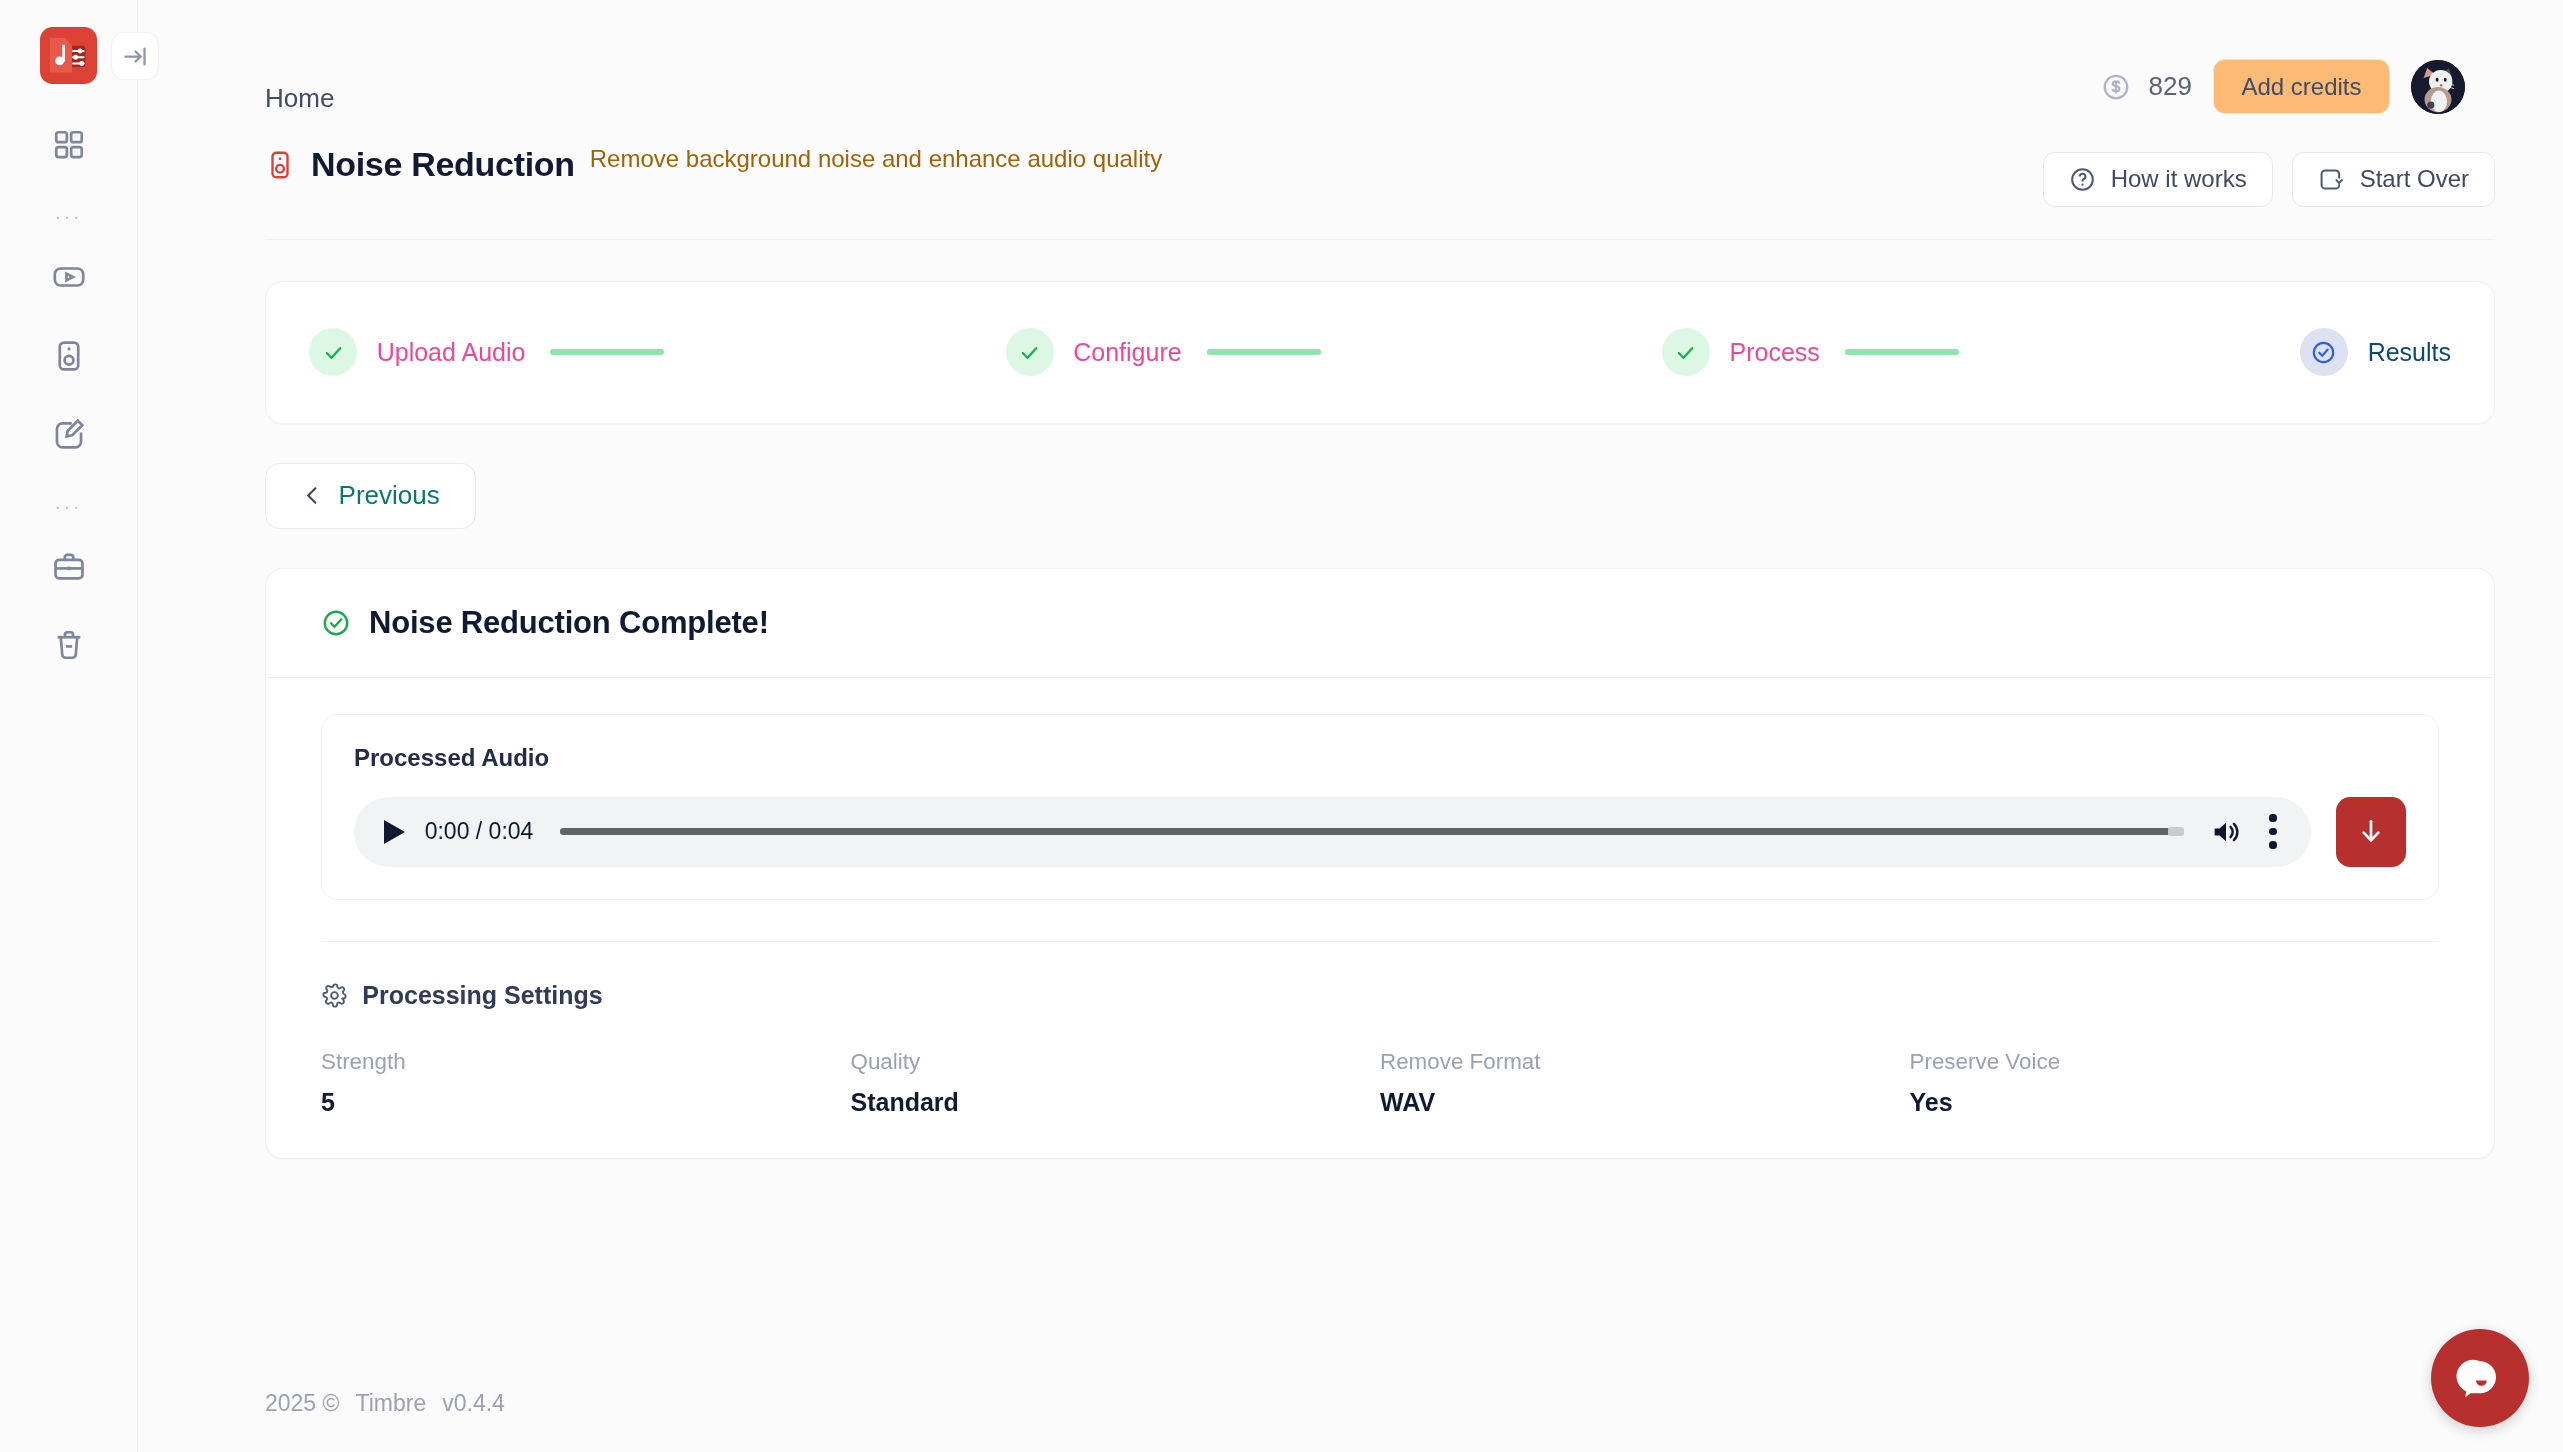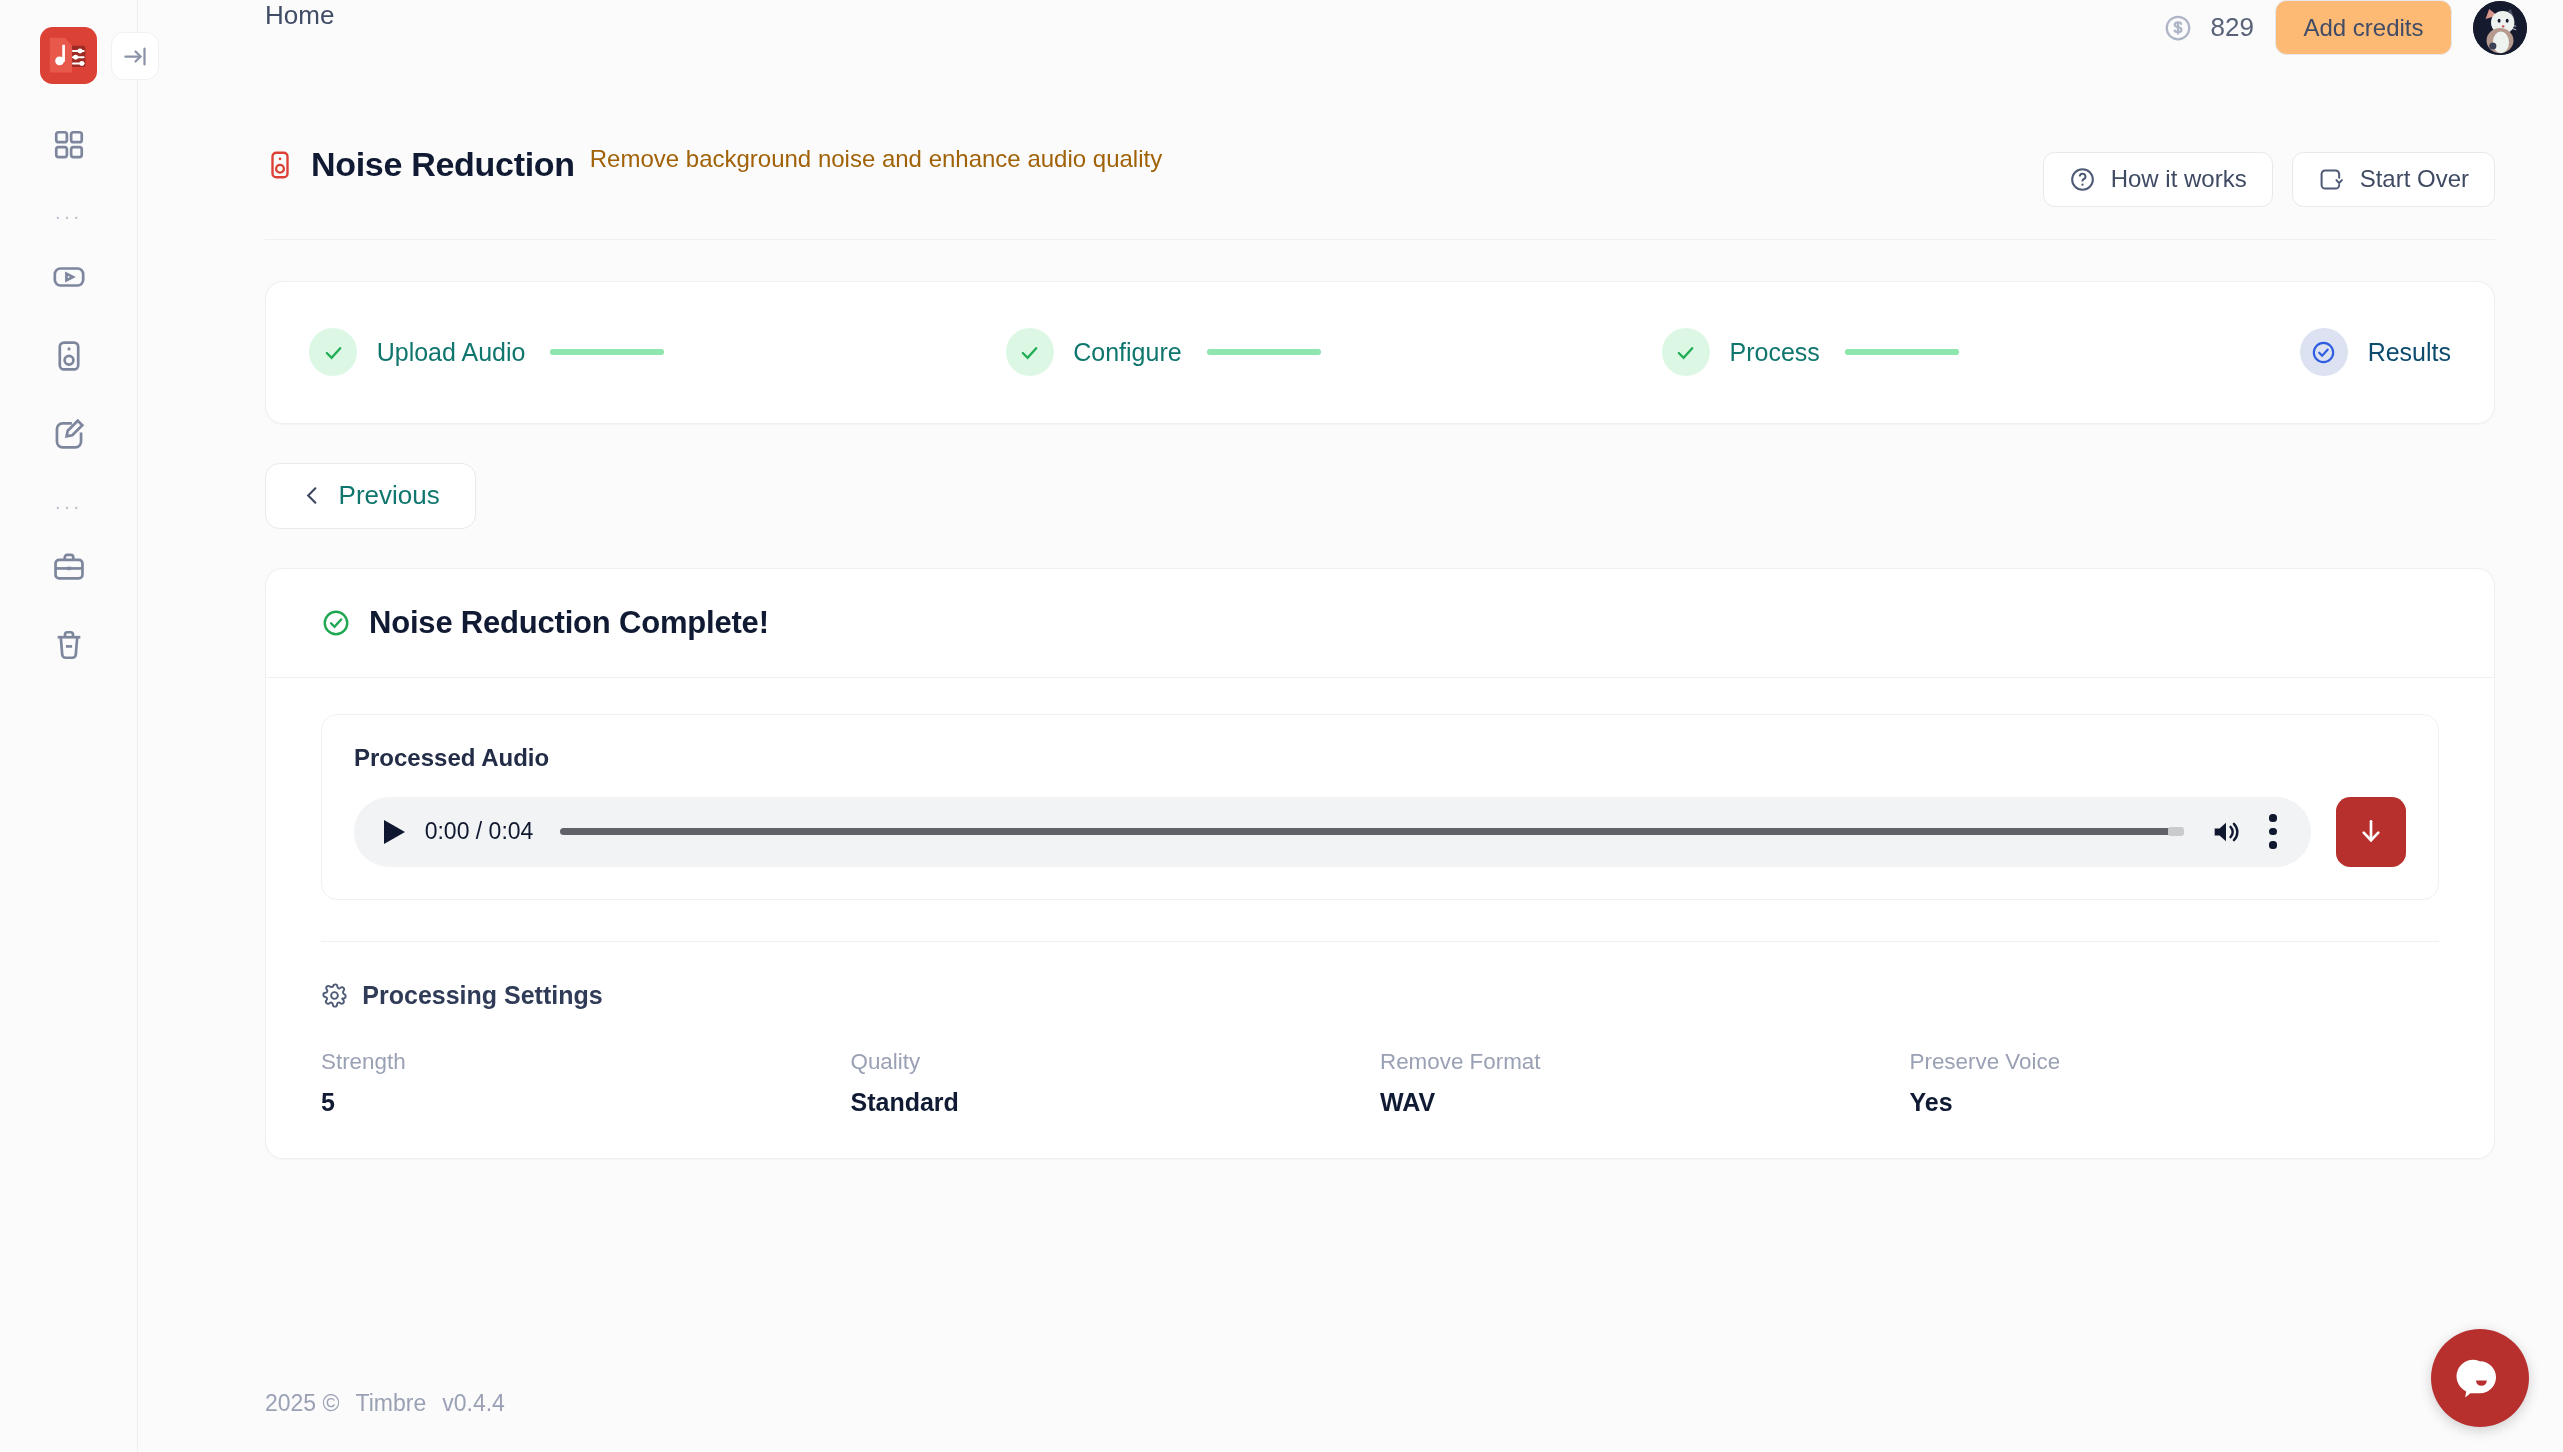--- a/index.html
+++ b/index.html
@@ -46,22 +46,22 @@
     background: #fff; border: 1.8px solid #f0f1f4;
     display: flex; align-items: center; justify-content: center;
     color: #8a93a8; z-index: 10;
   }
 
   
   .main { flex: 1; height: 1452px; position: relative; display:flex; flex-direction:column; }
 
   .topbar {
     height: 114px; flex-shrink: 0;
-    display: flex; align-items: flex-start;
-    padding: 0 36px 0 127px;
+    display: flex; align-items: flex-end;
+    padding: 0 98px 0 127px;
   }
   .breadcrumb { font-size: 26px; color: #414c66; font-weight: 400; }
   .topbar-right { margin-left: auto; display: flex; align-items: center; gap: 21.5px; }
   .credits { display: flex; align-items: center; gap: 18px; }
   .coin { width: 30px; height: 30px; color: #aeb5c6; }
   .credit-num { font-size: 26px; color: #596279; }
   .add-credits {
     height: 55px; padding: 0 27px; border-radius: 11.6px;
     background: #fdba74; border: 1.8px solid #e6e8ee;
     display: flex; align-items: center;
@@ -100,21 +100,21 @@
              padding: 0 43px; }
   .step { display: flex; align-items: center; }
   .step-bubble {
     width: 48px; height: 48px; border-radius: 50%;
     display: flex; align-items: center; justify-content: center;
     flex-shrink: 0;
   }
   .step-bubble.done { background: #dcf8e5; color: #21ad54; }
   .step-bubble.active { background: #dde2f2; color: #2f5de0; }
   .step-label { font-size: 25px; margin-left: 19.7px; white-space: nowrap; }
-  .step-label.done { color: #0f766e; text-align: right; }
+  .step-label.done { color: #ec4899; text-align: right; }
   .step-label.active { color: #0c4a6e; }
   .step-line { width: 114px; height: 5.4px; border-radius: 2.7px; background: #8ee5ad; margin: 0 25px; }
   .step-gap { flex: 1; }
 
   
   .prev-btn {
     margin-top: 39px;
     width: 211px; height: 66px; border-radius: 14.3px;
     background: #fff; border: 1.8px solid #e8eaf0;
     display: flex; align-items: center; justify-content: center; gap: 14.3px;

